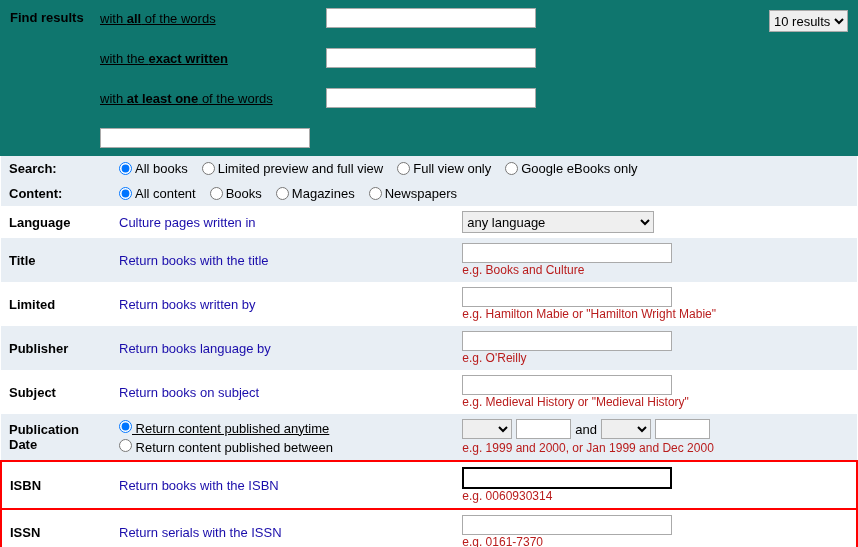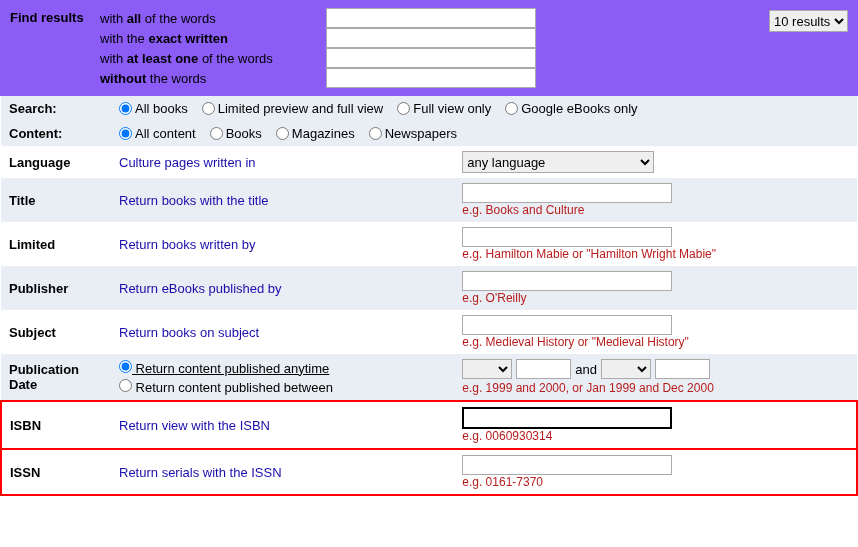--- a/index.html
+++ b/index.html
@@ -1,35 +1,36 @@
 <!DOCTYPE html>
 <html><head>
   <meta charset="utf-8">
   <style>
     * { box-sizing: border-box; margin: 0; padding: 0; }
     body { font-family: Arial, sans-serif; font-size: 13px; background: #fff; color: #000; width: 858px; }
 
     .top-section {
-      background: #8b5cf6;
+      background: #0f766e;
       padding: 8px 10px;
       display: flex;
       align-items: flex-start;
     }
     .find-results-label {
       font-weight: bold;
       font-size: 13px;
       min-width: 80px;
       padding-top: 2px;
     }
     .find-results-rows {
       display: flex;
       flex-direction: column;
-      gap: 0;
+      gap: 20px;
       flex: 1;
       margin-left: 10px;
+      text-decoration: underline;
     }
     .find-row {
       display: flex;
       align-items: center;
       gap: 6px;
     }
     .find-row label {
       width: 220px;
       font-size: 13px;
     }
@@ -201,21 +202,20 @@
     </div>
     <div class="find-row">
       <label>with the <b>exact written</b></label>
       <input type="text" class="find-input" style="">
     </div>
     <div class="find-row">
       <label>with <b>at least one</b> of the words</label>
       <input type="text" class="find-input" style="">
     </div>
     <div class="find-row">
-      <label><b>without</b> the words</label>
       <input type="text" class="find-input" style="">
     </div>
   </div>
   <div class="top-right">
     <select class="results-select">
       <option>10 results</option>
       <option>20 results</option>
       <option>30 results</option>
     </select>
   </div>
@@ -302,21 +302,21 @@
       <div class="field-row">
         <input type="text" class="field-input" style="">
         <span class="field-example">e.g. Hamilton Mabie or "Hamilton Wright Mabie"</span>
       </div>
     </td>
   </tr>
 
   <tr class="row-bg-light">
     <td class="section-label-mid">Publisher</td>
     <td>
-      <span class="field-description">Return eBooks published by</span>
+      <span class="field-description">Return books language by</span>
     </td>
     <td>
       <div class="field-row">
         <input type="text" class="field-input" style="">
         <span class="field-example">e.g. O'Reilly</span>
       </div>
     </td>
   </tr>
 
   <tr class="row-bg-white">
@@ -362,21 +362,21 @@
           <input type="text" class="small-input" style="">
         </div>
         <span class="field-example">e.g. 1999 and 2000, or Jan 1999 and Dec 2000</span>
       </div>
     </td>
   </tr>
 
   <tr class="isbn-row" style="border: 2px solid red;">
     <td class="section-label-mid">ISBN</td>
     <td>
-      <span class="field-description">Return view with the ISBN</span>
+      <span class="field-description">Return books with the ISBN</span>
     </td>
     <td>
       <div class="field-row">
         <input type="text" class="isbn-input" style="">
         <span class="field-example">e.g. 0060930314</span>
       </div>
     </td>
   </tr>
 
   <tr class="issn-row" style="border: 2px solid red;">

